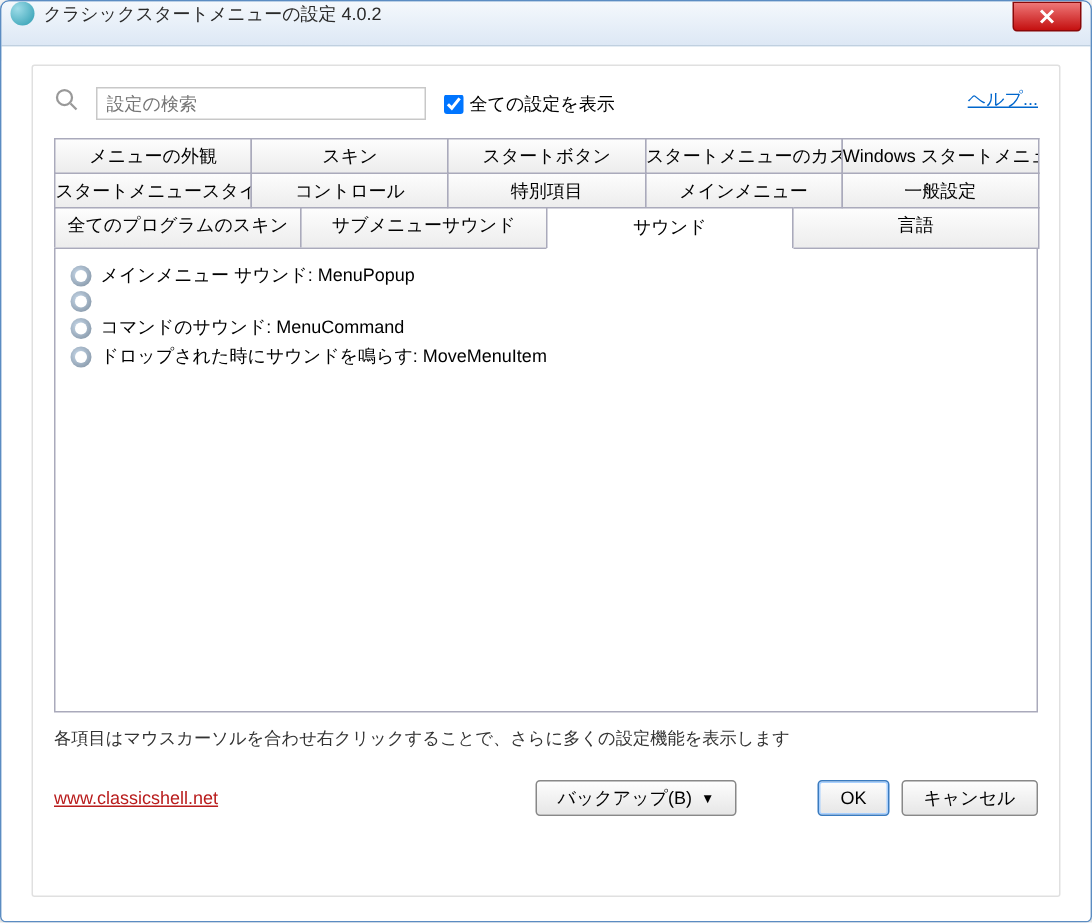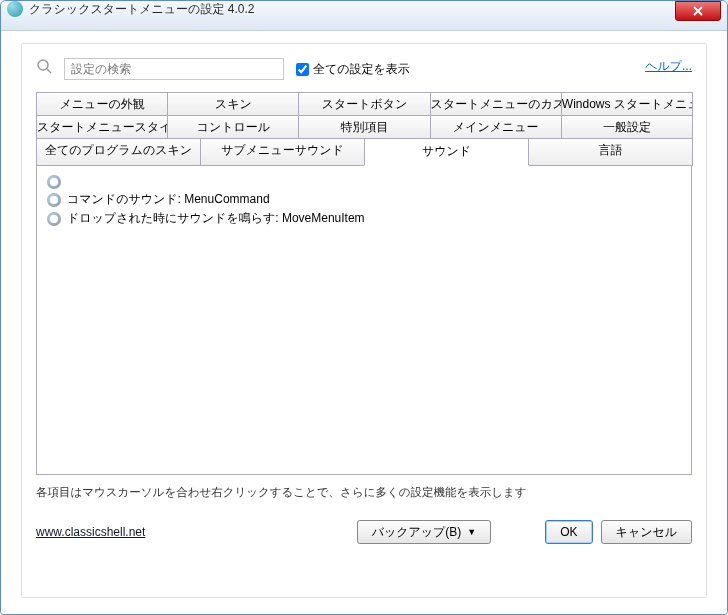--- a/index.html
+++ b/index.html
@@ -67,21 +67,21 @@
   background: radial-gradient(circle at 40% 40%, #cde, #789);
   position: relative; flex-shrink: 0;
 }
 .gear-icon::before {
   content: ""; position: absolute; inset: 3px; border-radius: 50%; background: #fff;
 }
 
 .hint { margin-top: 10px; font-size: 11.5px; color: #333; }
 
 .footer { display: flex; align-items: center; gap: 8px; margin-top: 20px; }
-.url { color: #0f172a; text-decoration: underline; cursor: pointer; font-size: 12px; }
+.url { color: #b91c1c; text-decoration: underline; cursor: pointer; font-size: 12px; }
 .spacer { flex: 1; }
 .btn {
   height: 24px; padding: 0 14px; border: 1px solid #888; border-radius: 3px;
   background: linear-gradient(#fdfdfd,#e6e6e6); font-size: 12px; cursor: pointer;
   display: inline-flex; align-items: center; gap: 6px;
 }
 .btn.ok { border-color: #3a7bbf; box-shadow: 0 0 0 1px #a8d0ff inset; padding: 0 14px; margin-left: 46px; }
 .dropdown-arrow { font-size: 9px; }
 </style>
 </head>
@@ -133,20 +133,24 @@
         <div class="tab">全てのプログラムのスキン</div>
         <div class="tab">サブメニューサウンド</div>
         <div class="tab active">サウンド</div>
         <div class="tab">言語</div>
       </div>
     </div>
 
     <div class="list-panel">
       <div class="list-item">
         <div class="gear-icon"></div>
+        <span>メインメニュー サウンド: MenuPopup</span>
+      </div>
+      <div class="list-item">
+        <div class="gear-icon"></div>
       </div>
       <div class="list-item">
         <div class="gear-icon"></div>
         <span>コマンドのサウンド: MenuCommand</span>
       </div>
       <div class="list-item">
         <div class="gear-icon"></div>
         <span>ドロップされた時にサウンドを鳴らす: MoveMenuItem</span>
       </div>
     </div>

